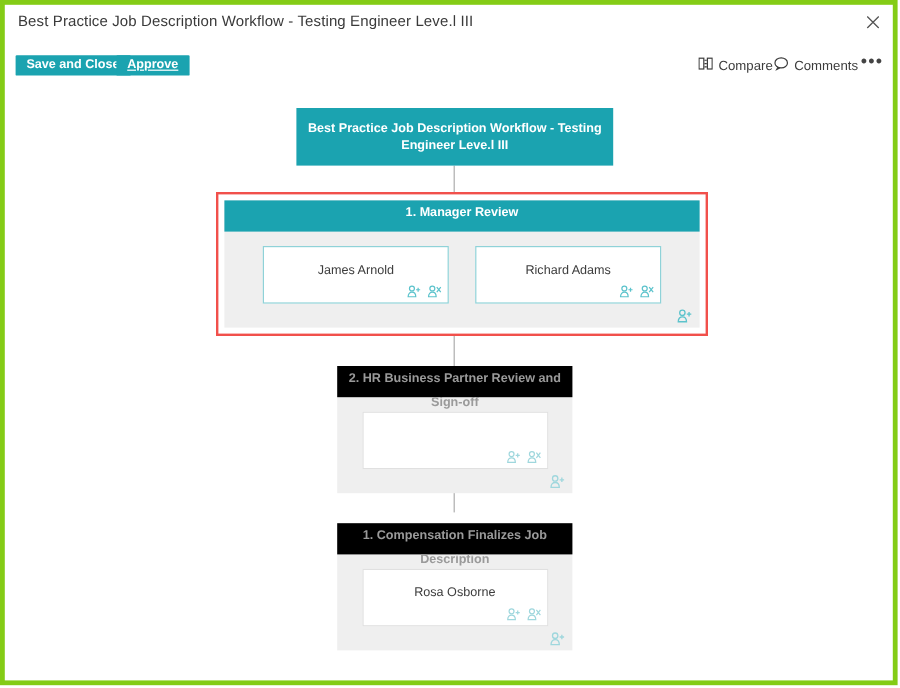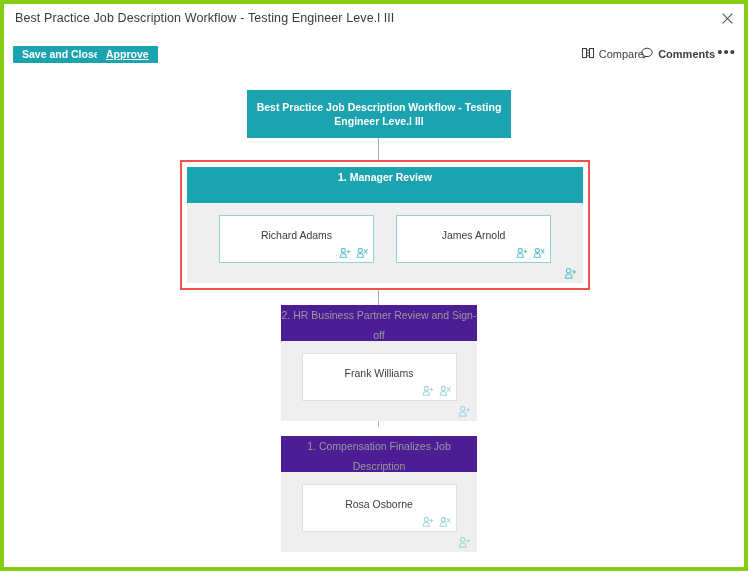--- a/index.html
+++ b/index.html
@@ -84,21 +84,21 @@
     top: 11px;
     display: flex;
     align-items: center;
     gap: 5px;
     font-size: 11px;
     color: #3c3c3c;
     cursor: pointer;
     white-space: nowrap;
   }
   #compare-action { right: 100px; }
-  #comments-action { right: 29px; font-weight: bold; }
+  #comments-action { right: 29px; }
   #more-actions {
     position: absolute;
     top: 9px;
     right: 8px;
     font-size: 15px;
     letter-spacing: 1px;
     color: #444;
     cursor: pointer;
     line-height: 14px;
   }
@@ -140,34 +140,34 @@
   
   .stage-wrap { position: absolute; }
   .stage-wrap.selected {
     border: 2px solid #f1504b;
     padding: 5px;
     background: #ffffff;
   }
 
   .stage { background: #efefef; }
   .stage-header {
-    height: 36px;
+    height: 26px;
     line-height: 20px;
     text-align: center;
     font-size: 10.5px;
     font-weight: bold;
   }
   .stage.active > .stage-header {
     background: #1ba3b0;
     color: #ffffff;
   }
   .stage.inactive > .stage-header {
-    background: #4c1d95;
+    background: #000000;
     color: #9a9a9a;
-    font-weight: normal;
+    font-weight: bold;
   }
   .stage-body {
     position: relative;
     display: flex;
     justify-content: center;
     gap: 22px;
     padding: 12px 14px 20px 14px;
     box-sizing: border-box;
   }
 
@@ -259,41 +259,41 @@
     <div class="connector" style="top:327px;height:30px;"></div>
 
     <div id="workflow-title-node">Best Practice Job Description Workflow - Testing Engineer Leve.l III</div>
 
     <div class="stage-wrap selected" style="left:176px; top:90px; width:396px;">
       <div class="stage active">
         <div class="stage-header">1. Manager Review</div>
         <div class="stage-body">
 
           <div class="approver-card">
-            <div class="approver-name">Richard Adams</div>
+            <div class="approver-name">James Arnold</div>
             <div class="card-icons">
               <span class="icon-btn ic-teal">
                 <svg width="12" height="12" viewBox="0 0 14 14" aria-hidden="true">
                   <circle cx="5" cy="4" r="2.4" fill="none" stroke="currentColor" stroke-width="1.2"></circle>
                   <path d="M1.3 12 C1.3 9 3 7.6 5 7.6 C7 7.6 8.7 9 8.7 12 Z" fill="none" stroke="currentColor" stroke-width="1.2"></path>
                   <path d="M11 3.2 V7.2 M9 5.2 H13" stroke="currentColor" stroke-width="1.2"></path>
                 </svg>
               </span>
               <span class="icon-btn ic-teal">
                 <svg width="12" height="12" viewBox="0 0 14 14" aria-hidden="true">
                   <circle cx="5" cy="4" r="2.4" fill="none" stroke="currentColor" stroke-width="1.2"></circle>
                   <path d="M1.3 12 C1.3 9 3 7.6 5 7.6 C7 7.6 8.7 9 8.7 12 Z" fill="none" stroke="currentColor" stroke-width="1.2"></path>
                   <path d="M9.3 2.6 L13.2 7.6 M13.2 2.6 L9.3 7.6" stroke="currentColor" stroke-width="1.2"></path>
                 </svg>
               </span>
             </div>
           </div>
 
           <div class="approver-card">
-            <div class="approver-name">James Arnold</div>
+            <div class="approver-name">Richard Adams</div>
             <div class="card-icons">
               <span class="icon-btn ic-teal">
                 <svg width="12" height="12" viewBox="0 0 14 14" aria-hidden="true">
                   <circle cx="5" cy="4" r="2.4" fill="none" stroke="currentColor" stroke-width="1.2"></circle>
                   <path d="M1.3 12 C1.3 9 3 7.6 5 7.6 C7 7.6 8.7 9 8.7 12 Z" fill="none" stroke="currentColor" stroke-width="1.2"></path>
                   <path d="M11 3.2 V7.2 M9 5.2 H13" stroke="currentColor" stroke-width="1.2"></path>
                 </svg>
               </span>
               <span class="icon-btn ic-teal">
                 <svg width="12" height="12" viewBox="0 0 14 14" aria-hidden="true">
@@ -314,21 +314,20 @@
           </span>
         </div>
       </div>
     </div>
 
     <div class="stage-wrap" style="left:277px; top:235px; width:196px;">
       <div class="stage inactive">
         <div class="stage-header">2. HR Business Partner Review and Sign-off</div>
         <div class="stage-body">
           <div class="approver-card">
-            <div class="approver-name">Frank Williams</div>
             <div class="card-icons">
               <span class="icon-btn ic-grey">
                 <svg width="12" height="12" viewBox="0 0 14 14" aria-hidden="true">
                   <circle cx="5" cy="4" r="2.4" fill="none" stroke="currentColor" stroke-width="1.2"></circle>
                   <path d="M1.3 12 C1.3 9 3 7.6 5 7.6 C7 7.6 8.7 9 8.7 12 Z" fill="none" stroke="currentColor" stroke-width="1.2"></path>
                   <path d="M11 3.2 V7.2 M9 5.2 H13" stroke="currentColor" stroke-width="1.2"></path>
                 </svg>
               </span>
               <span class="icon-btn ic-grey">
                 <svg width="12" height="12" viewBox="0 0 14 14" aria-hidden="true">

